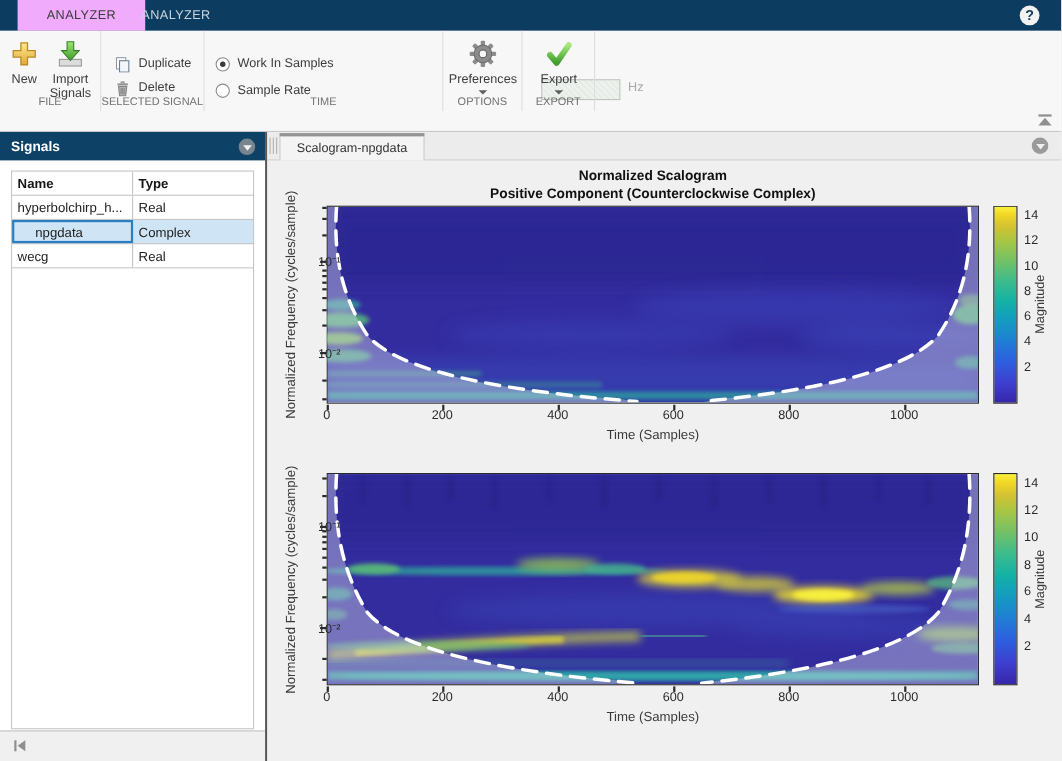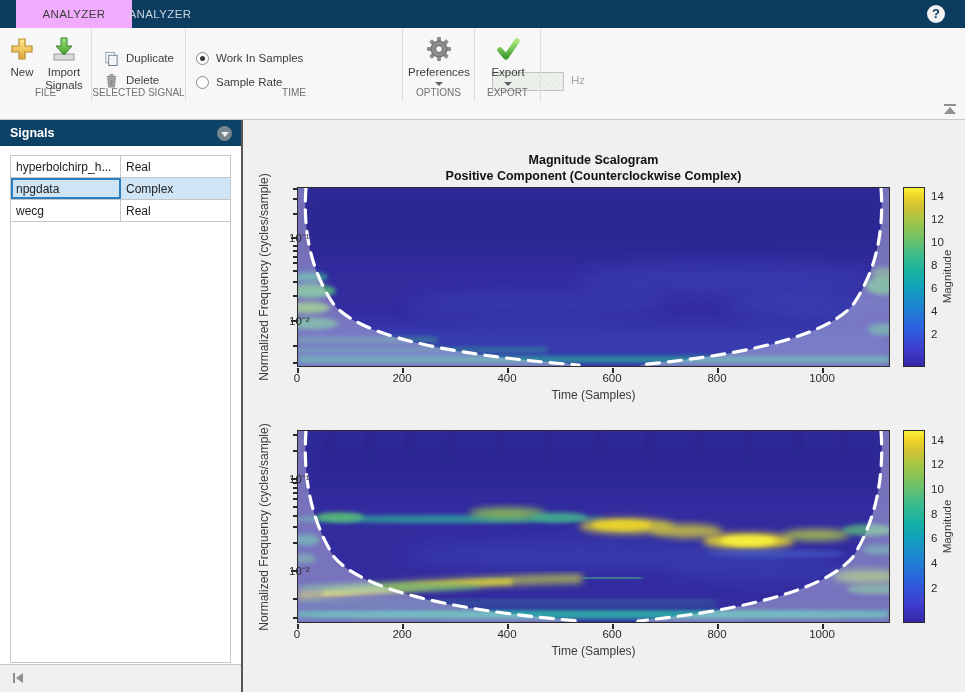--- a/index.html
+++ b/index.html
@@ -46,21 +46,21 @@
               display:flex; align-items:center; justify-content:center; }
   .circ-btn .tri { width:0; height:0; border-left:4px solid transparent; border-right:4px solid transparent;
                    border-top:5px solid #f0f0f0; margin-top:1px; }
   .panel-body { position:absolute; left:0; top:146px; width:241px; height:518px; background:#fff; }
   .table-outline { position:absolute; left:10px; top:9px; width:221px; height:508px; border:1px solid #c6c6c6; background:#fff; }
   .srow { display:flex; height:22px; border-bottom:1px solid #c6c6c6; font-size:12px; color:#222; }
   .srow .c1 { width:110px; border-right:1px solid #c6c6c6; display:flex; align-items:center; padding-left:5px; }
   .srow .c2 { flex:1; display:flex; align-items:center; padding-left:5px; }
   .srow.hdr { font-weight:bold; color:#151515; }
   .srow.sel { background:#cfe5f6; }
-  .srow.sel .c1 { border:2px solid #2a7fc2; padding-left:3px; }
+  .srow.sel .c1 { border:2px solid #2a7fc2; padding-left:19px; }
   .panel-bottom { position:absolute; left:0; top:664px; width:241px; height:28px; background:#f0f0f0;
                   border-top:1px solid #c3c3c3; }
   .collapse-left { position:absolute; left:13px; top:8px; display:flex; align-items:center; }
   .collapse-left .bar { width:2px; height:10px; background:#8f8f8f; margin-right:1px; }
   .collapse-left .tri { width:0; height:0; border-top:5px solid transparent; border-bottom:5px solid transparent;
                         border-right:7px solid #8f8f8f; }
   .vsplit { position:absolute; left:241px; top:120px; width:2px; height:572px; background:#565656; }
 
   
   .docbar { position:absolute; left:243px; top:120px; width:722px; height:26px; background:#ececec;
@@ -243,20 +243,24 @@
 
   <div class="panel-header">
     <span class="ttl">Signals</span>
     <span class="circ-btn" style="right:9px;top:6px;">
       <span class="tri"></span>
     </span>
   </div>
 
   <div class="panel-body">
     <div class="table-outline">
+      <div class="srow hdr">
+        <div class="c1">Name</div>
+        <div class="c2">Type</div>
+      </div>
       <div class="srow">
         <div class="c1">hyperbolchirp_h...</div>
         <div class="c2">Real</div>
       </div>
       <div class="srow sel">
         <div class="c1">npgdata</div>
         <div class="c2">Complex</div>
       </div>
       <div class="srow">
         <div class="c1">wecg</div>
@@ -267,23 +271,34 @@
 
   <div class="panel-bottom">
     <span class="collapse-left">
       <span class="bar"></span>
       <span class="tri"></span>
     </span>
   </div>
 
   <div class="vsplit"></div>
 
+  <div class="docbar">
+    <span class="grip">
+        <span></span>
+        <span></span>
+        <span></span>
+      </span>
+    <div class="doctab">Scalogram-npgdata</div>
+    <span class="circ-btn doc-circ" style="position:absolute;">
+      <span class="tri"></span>
+    </span>
+  </div>
   <div class="doccontent"></div>
 
-  <div class="ctitle" style="top:153px;">Magnitude Scalogram</div>
+  <div class="ctitle" style="top:153px;">Normalized Scalogram</div>
   <div class="ctitle" style="top:169px;">Positive Component (Counterclockwise Complex)</div>
   <div class="vlabel" style="left:114px;top:270px;">Normalized Frequency  (cycles/sample)</div>
 
   <div class="plot" style="top:187px;height:180px;">
     <svg viewBox="0 0 593 180" preserveAspectRatio="none">
       <defs>
         <filter id="b2" x="-30%" y="-30%" width="160%" height="160%">
             <feGaussianBlur stdDeviation="2"></feGaussianBlur>
           </filter>
         <filter id="b4" x="-40%" y="-40%" width="180%" height="180%">

